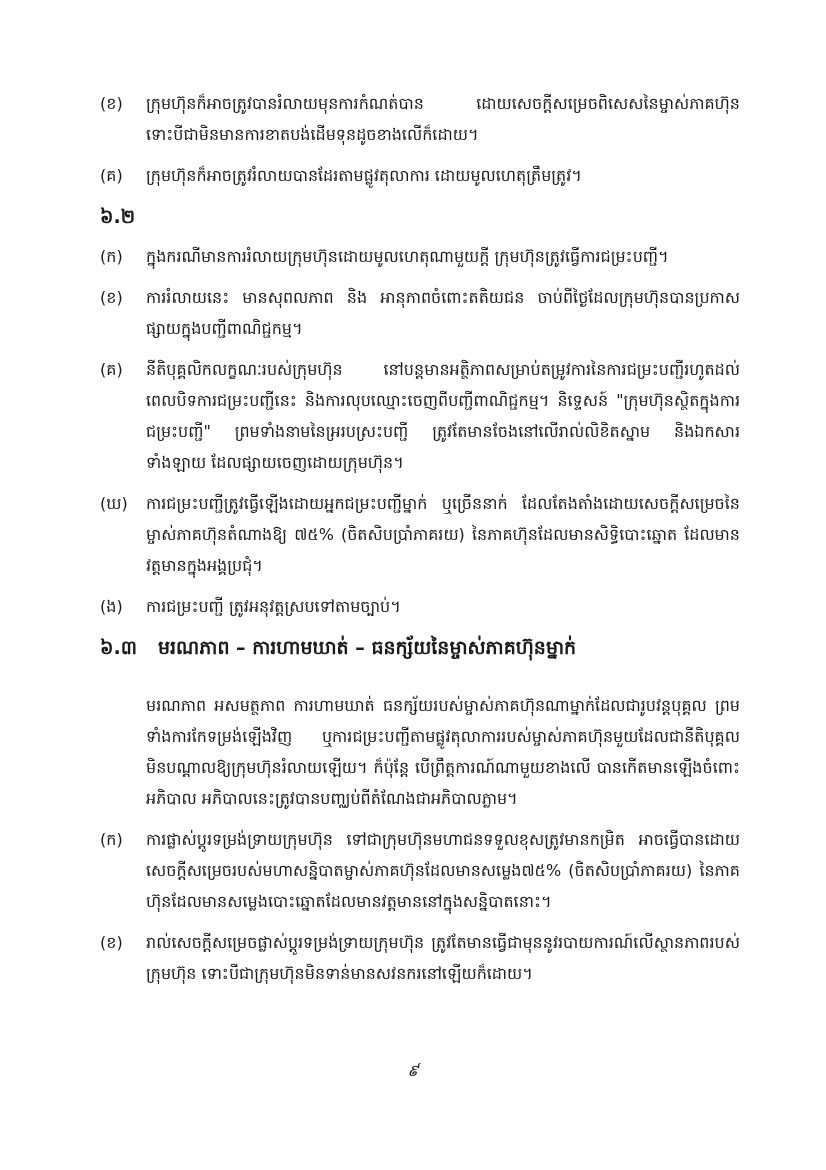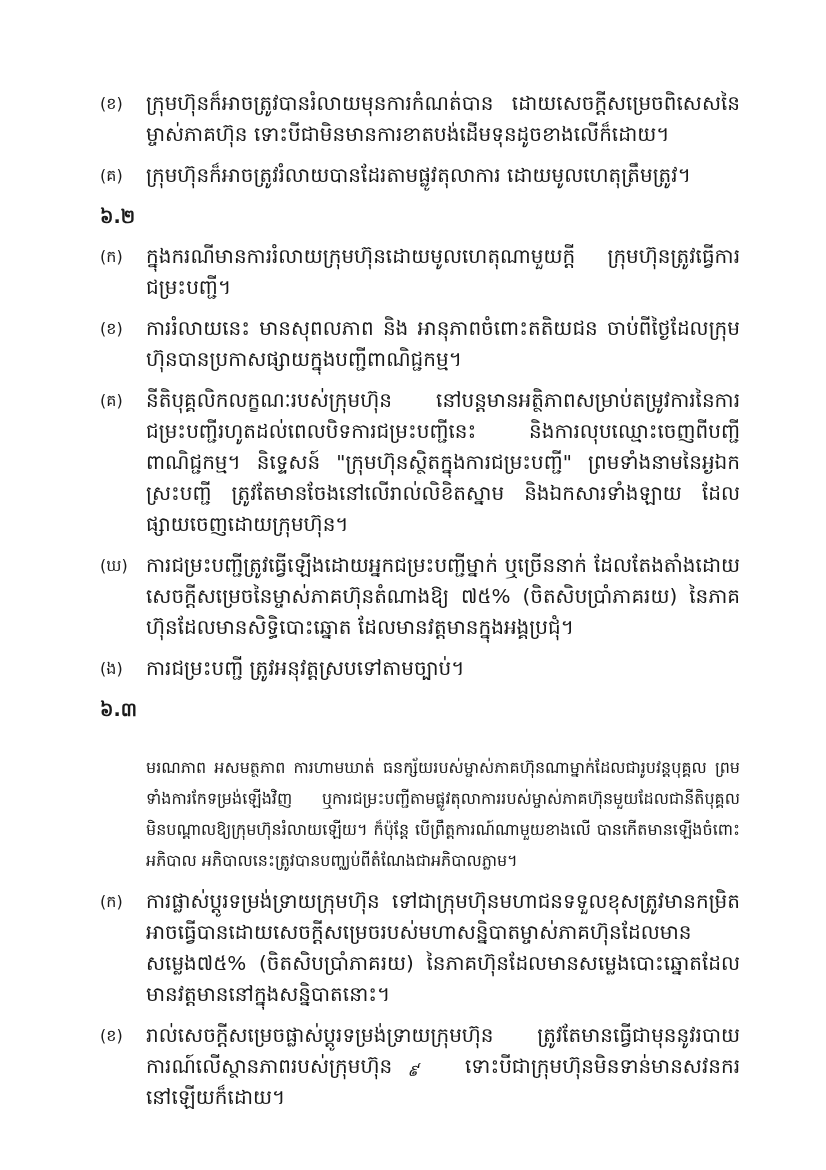--- a/index.html
+++ b/index.html
@@ -34,21 +34,21 @@
       margin-bottom: 10px;
     }
     .item .label {
       width: 46px;
       flex: 0 0 46px;
       font-size: 16px;
       line-height: 31px;
     }
     .item .text {
       flex: 1;
-      font-size: 20px;
+      font-size: 16px;
       line-height: 31px;
       text-align: justify;
     }
     .heading {
       display: flex;
       align-items: center;
       margin: 2px 0 10px 0;
       gap: 12px;
     }
     .heading .num {
@@ -106,35 +106,36 @@
       <span class="text">ក្នុងករណីមានការរំលាយក្រុមហ៊ុនដោយមូលហេតុណាមួយក្ដី ក្រុមហ៊ុនត្រូវធ្វើការជម្រះបញ្ជី។</span>
     </div>
 
     <div class="item">
       <span class="label">(ខ)</span>
       <span class="text">ការរំលាយនេះ មានសុពលភាព និង អានុភាពចំពោះតតិយជន ចាប់ពីថ្ងៃដែលក្រុមហ៊ុនបានប្រកាសផ្សាយក្នុងបញ្ជីពាណិជ្ជកម្ម។</span>
     </div>
 
     <div class="item">
       <span class="label">(គ)</span>
-      <span class="text">នីតិបុគ្គលិកលក្ខណៈរបស់ក្រុមហ៊ុន នៅបន្តមានអត្ថិភាពសម្រាប់តម្រូវការនៃការជម្រះបញ្ជីរហូតដល់ពេលបិទការជម្រះបញ្ជីនេះ និងការលុបឈ្មោះចេញពីបញ្ជីពាណិជ្ជកម្ម។ និទ្ទេសន៍ "ក្រុមហ៊ុនស្ថិតក្នុងការជម្រះបញ្ជី" ព្រមទាំងនាមនៃអ្ងឯកស្រះបញ្ជី ត្រូវតែមានចែងនៅលើរាល់លិខិតស្នាម និងឯកសារទាំងឡាយ ដែលផ្សាយចេញដោយក្រុមហ៊ុន។</span>
+      <span class="text">នីតិបុគ្គលិកលក្ខណៈរបស់ក្រុមហ៊ុន នៅបន្តមានអត្ថិភាពសម្រាប់តម្រូវការនៃការជម្រះបញ្ជីរហូតដល់ពេលបិទការជម្រះបញ្ជីនេះ និងការលុបឈ្មោះចេញពីបញ្ជីពាណិជ្ជកម្ម។ និទ្ទេសន៍ "ក្រុមហ៊ុនស្ថិតក្នុងការជម្រះបញ្ជី" ព្រមទាំងនាមនៃអ្ររបស្រះបញ្ជី ត្រូវតែមានចែងនៅលើរាល់លិខិតស្នាម និងឯកសារទាំងឡាយ ដែលផ្សាយចេញដោយក្រុមហ៊ុន។</span>
     </div>
 
     <div class="item">
       <span class="label">(ឃ)</span>
       <span class="text">ការជម្រះបញ្ជីត្រូវធ្វើឡើងដោយអ្នកជម្រះបញ្ជីម្នាក់ ឬច្រើននាក់ ដែលតែងតាំងដោយសេចក្ដីសម្រេចនៃម្ចាស់ភាគហ៊ុនតំណាងឱ្យ ៧៥% (ចិតសិបប្រាំភាគរយ) នៃភាគហ៊ុនដែលមានសិទ្ធិបោះឆ្នោត ដែលមានវត្តមានក្នុងអង្គប្រជុំ។</span>
     </div>
 
     <div class="item">
       <span class="label">(ង)</span>
       <span class="text">ការជម្រះបញ្ជី ត្រូវអនុវត្តស្របទៅតាមច្បាប់។</span>
     </div>
 
     <div class="heading">
       <span class="num">៦.៣</span>
+      <span class="title">មរណភាព – ការហាមឃាត់ – ធនក្ស័យនៃម្ចាស់ភាគហ៊ុនម្នាក់</span>
     </div>
 
     <div class="para">មរណភាព អសមត្ថភាព ការហាមឃាត់ ធនក្ស័យរបស់ម្ចាស់ភាគហ៊ុនណាម្នាក់ដែលជារូបវន្តបុគ្គល ព្រមទាំងការកែទម្រង់ឡើងវិញ ឬការជម្រះបញ្ជីតាមផ្លូវតុលាការរបស់ម្ចាស់ភាគហ៊ុនមួយដែលជានីតិបុគ្គល មិនបណ្ដាលឱ្យក្រុមហ៊ុនរំលាយឡើយ។ ក៏ប៉ុន្តែ បើព្រឹត្តការណ៍ណាមួយខាងលើ បានកើតមានឡើងចំពោះអភិបាល អភិបាលនេះត្រូវបានបញ្ឈប់ពីតំណែងជាអភិបាលភ្លាម។</div>
 
 
     <div class="item">
       <span class="label">(ក)</span>
       <span class="text">ការផ្លាស់ប្ដូរទម្រង់ទ្រាយក្រុមហ៊ុន ទៅជាក្រុមហ៊ុនមហាជនទទួលខុសត្រូវមានកម្រិត អាចធ្វើបានដោយសេចក្ដីសម្រេចរបស់មហាសន្និបាតម្ចាស់ភាគហ៊ុនដែលមានសម្លេង៧៥% (ចិតសិបប្រាំភាគរយ) នៃភាគហ៊ុនដែលមានសម្លេងបោះឆ្នោតដែលមានវត្តមាននៅក្នុងសន្និបាតនោះ។</span>
     </div>
 

